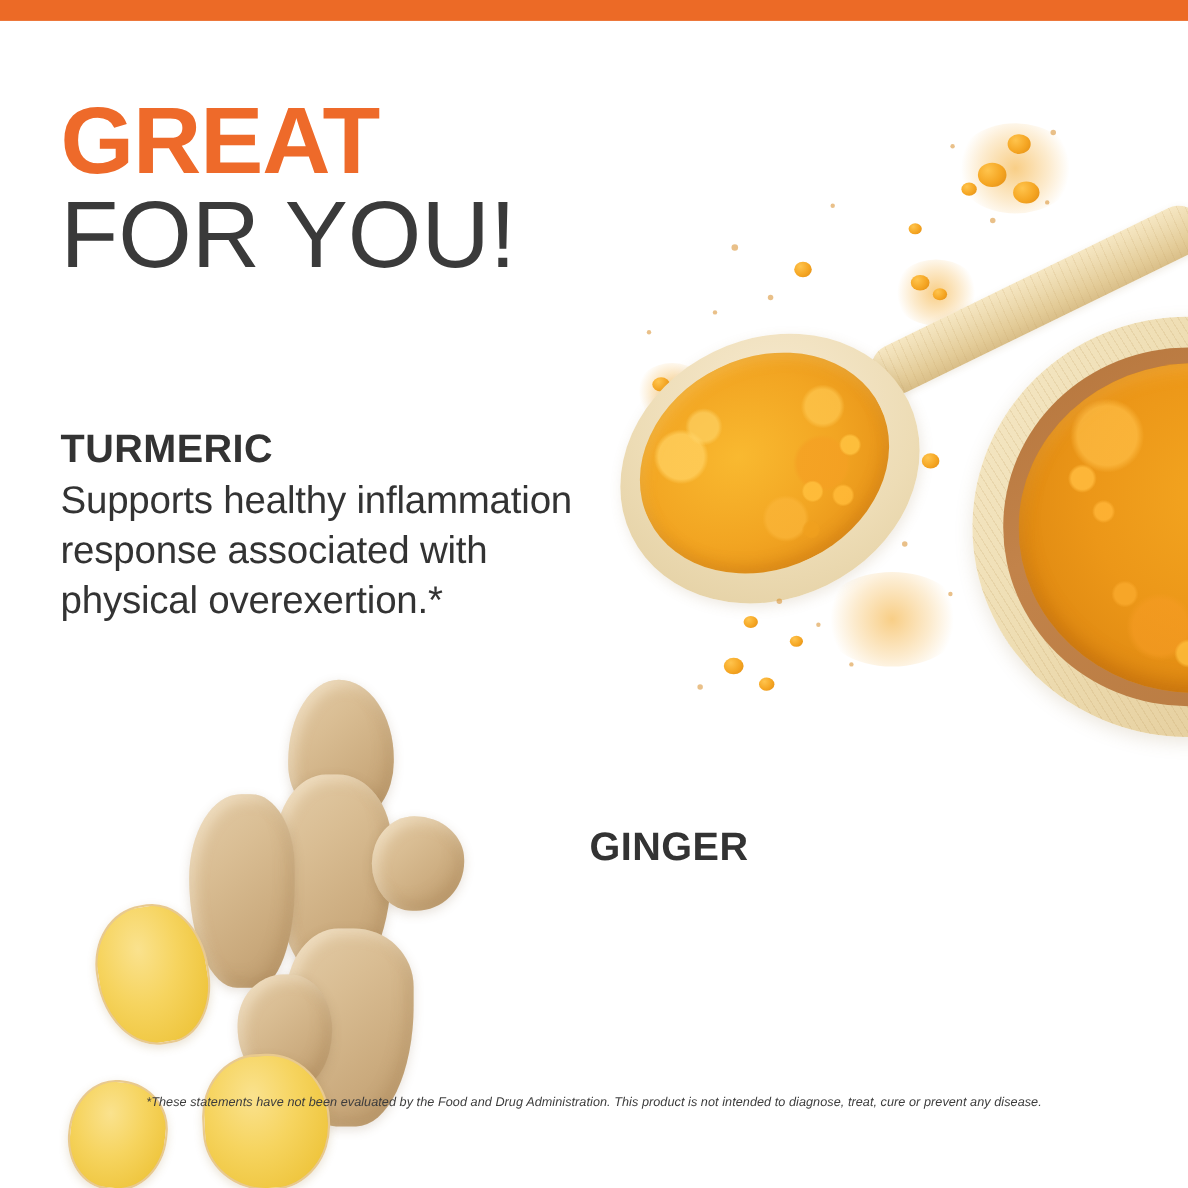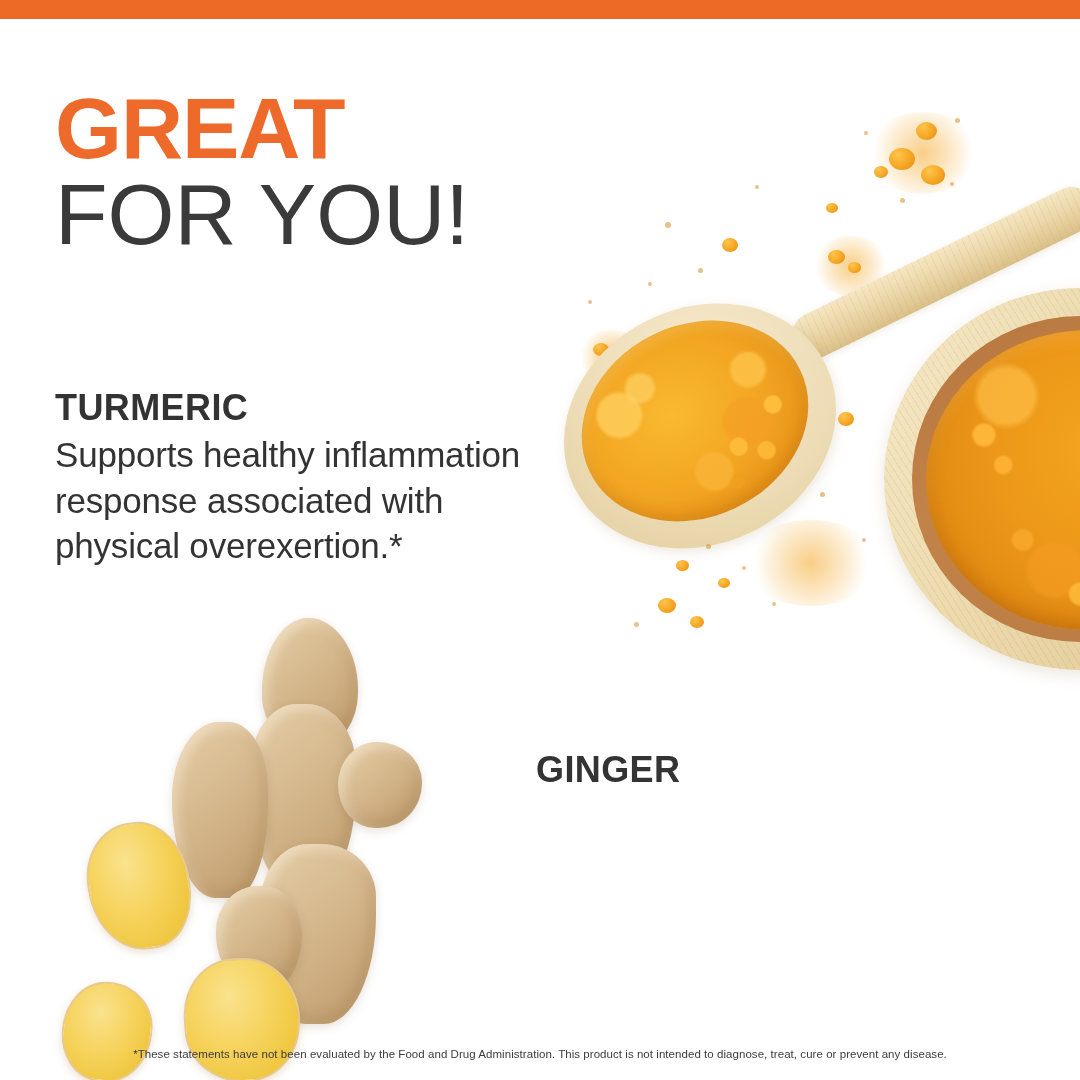--- a/index.html
+++ b/index.html
@@ -73,28 +73,29 @@
     color: #333333;
     line-height: 1.30;
     margin: 0;
     letter-spacing: -0.2px;
   }
 
   
   .disclaimer {
     position: absolute;
     left: 0;
-    top: 1048px;
+    top: 996px;
     width: 1080px;
     text-align: center;
     font-size: 11.5px;
     font-weight: 400;
     color: #3c3c3c;
     letter-spacing: 0.05px;
     z-index: 40;
+    font-style: italic;
   }
 
   
   .photo-layer { position: absolute; inset: 0; z-index: 1; }
 
   
   .spoon-handle {
     position: absolute;
     left: 795px;
     top: 322px;

